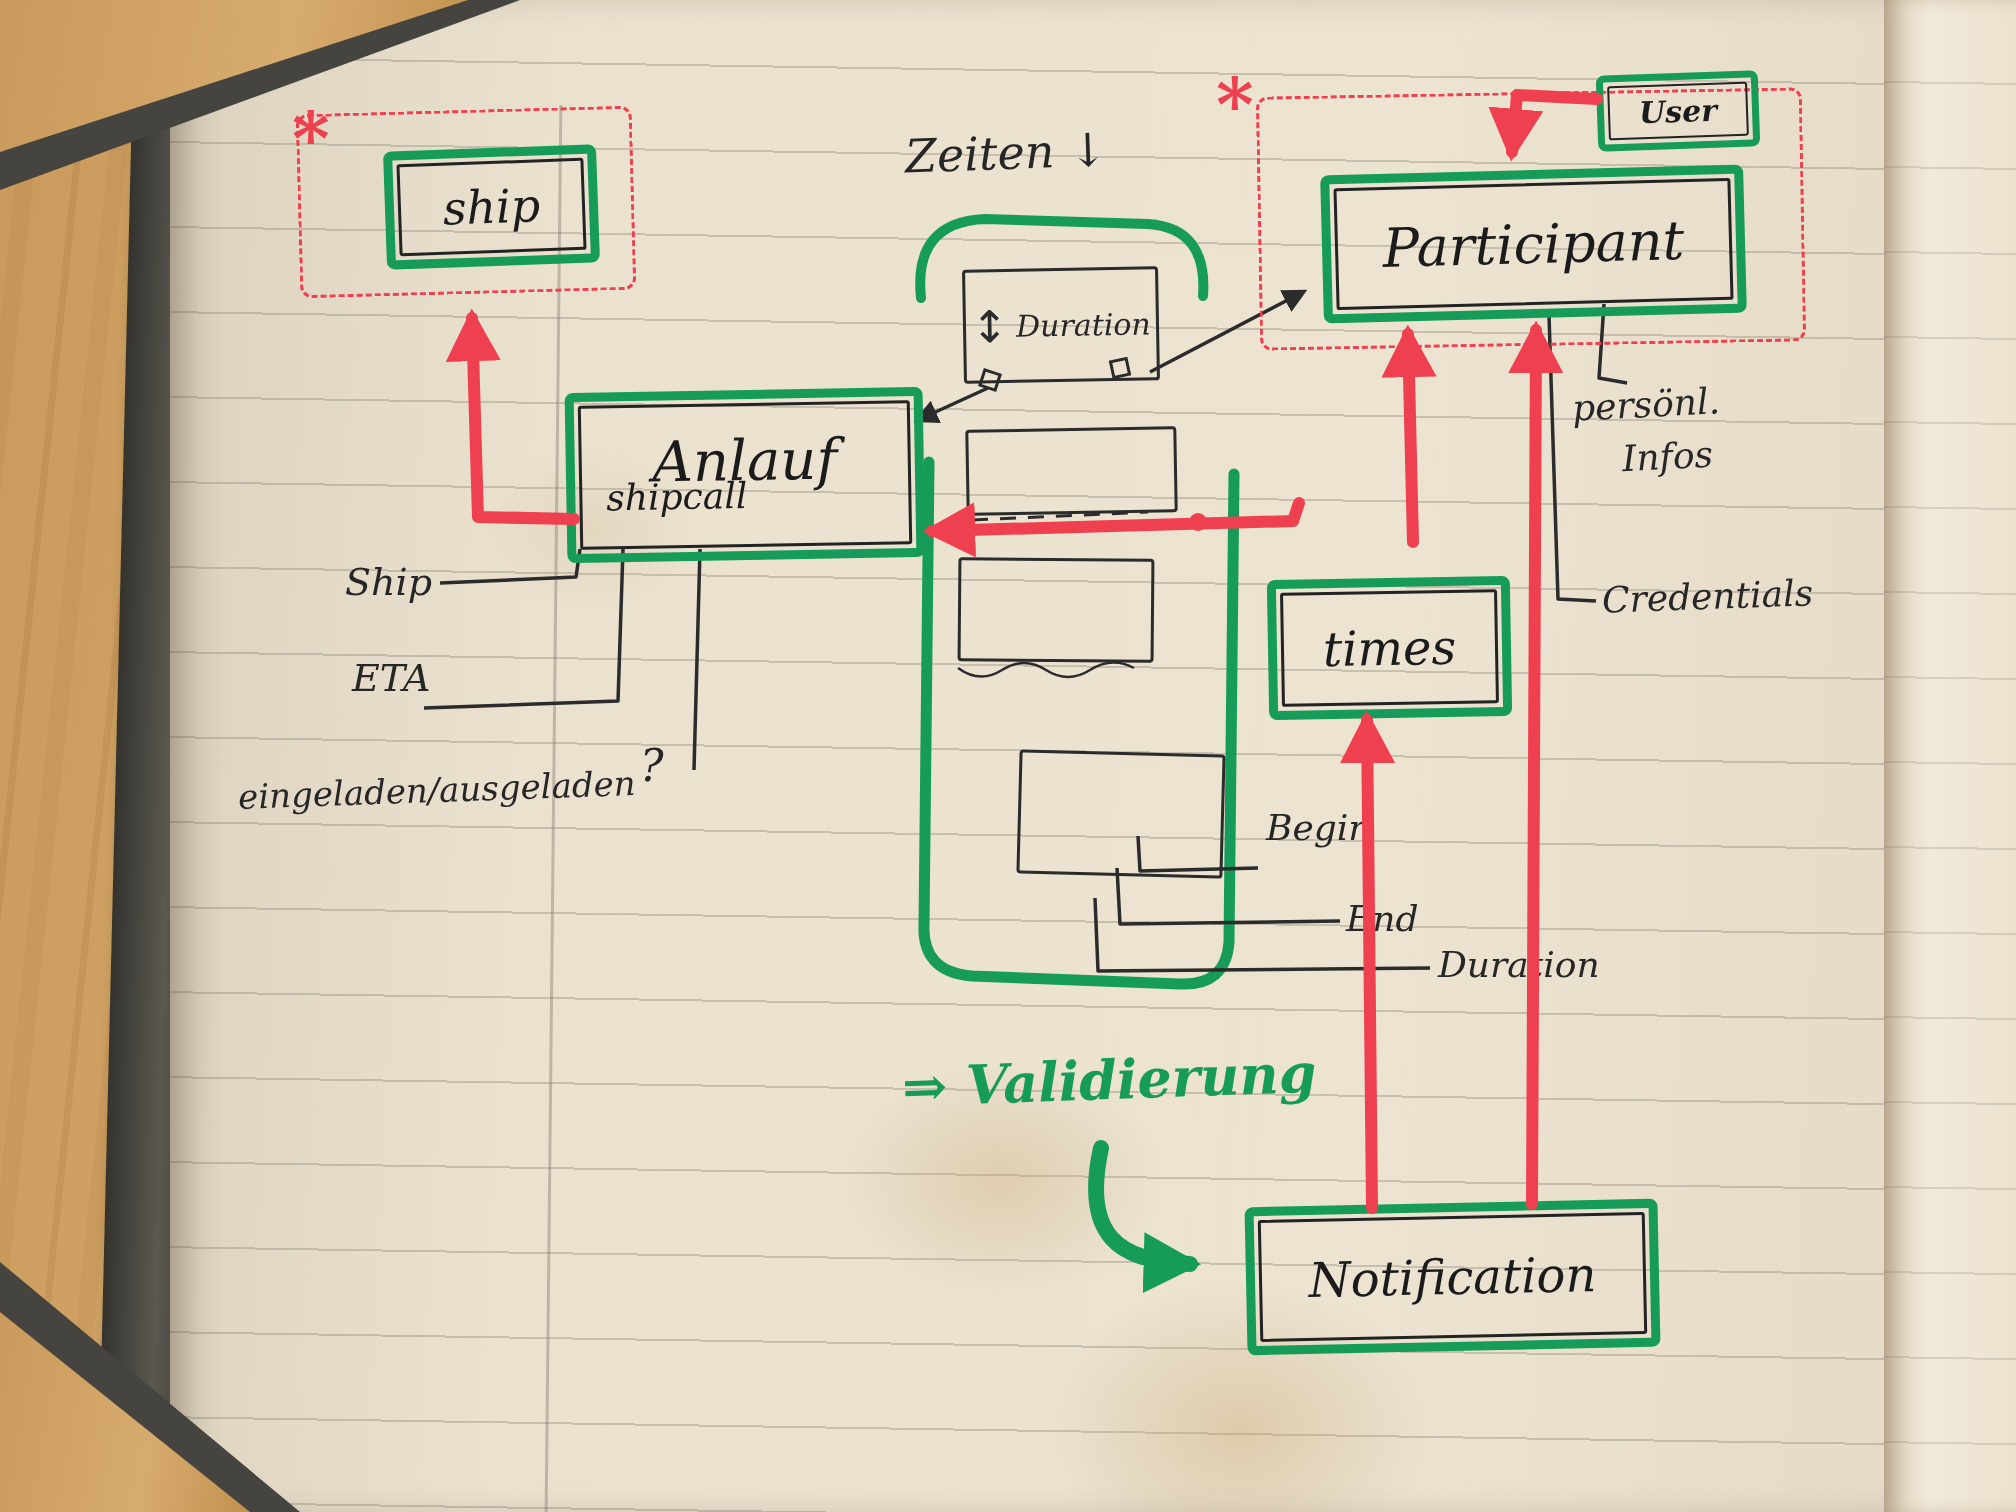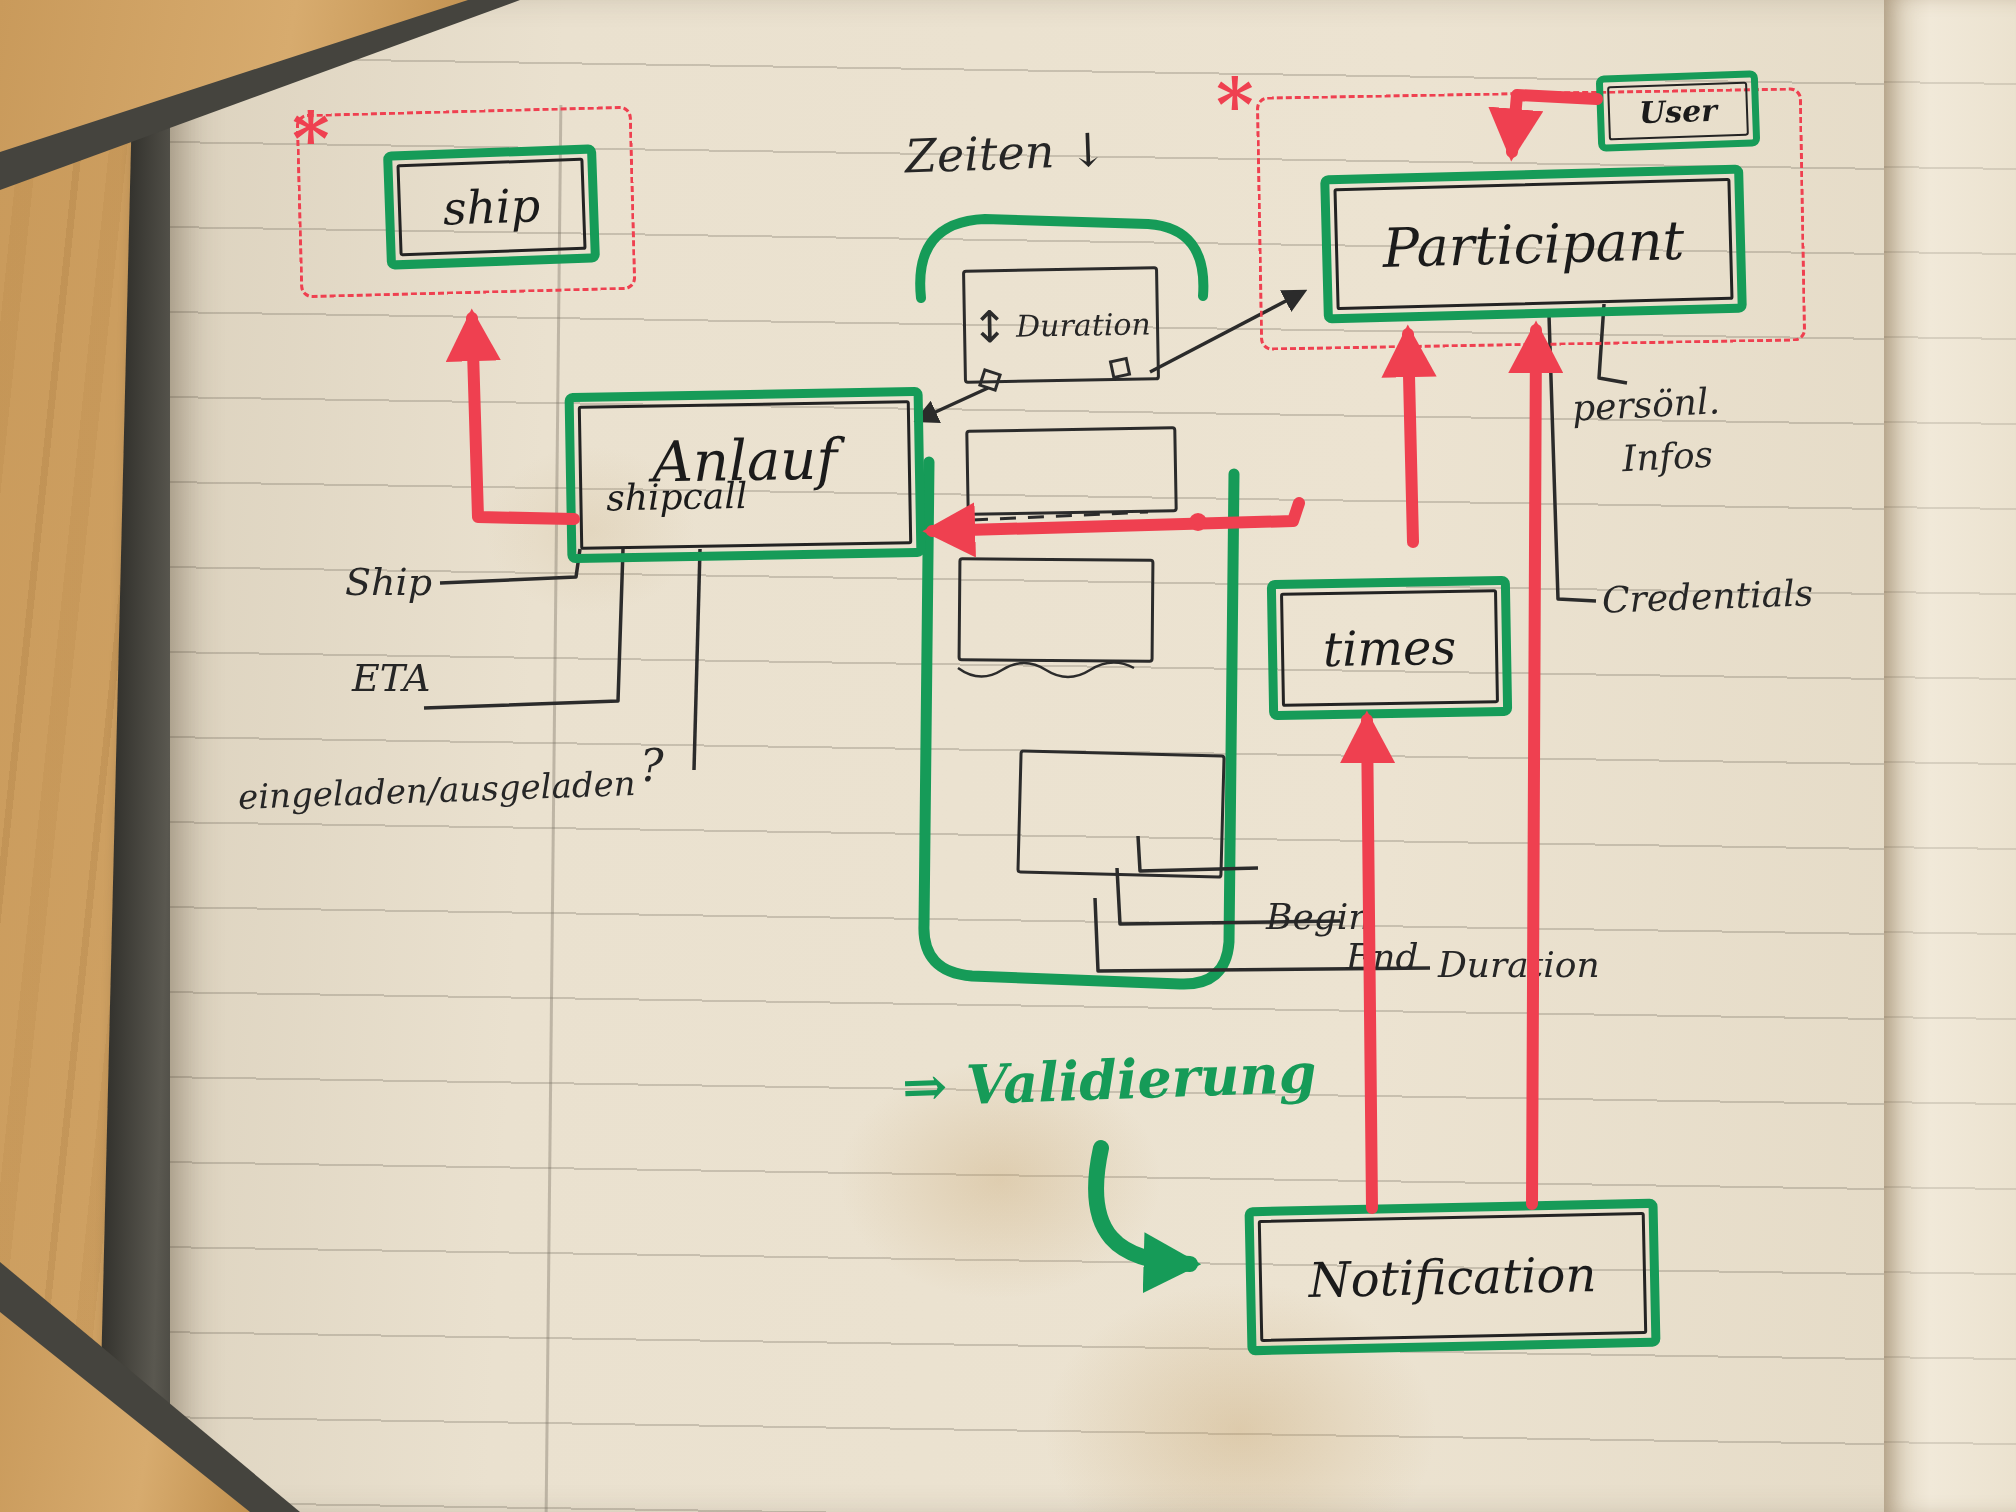--- a/index.html
+++ b/index.html
@@ -150,22 +150,22 @@
   <div class="hand red" style="left:292px;top:96px;font-size:72px;font-weight:bold;">*</div>
   <div class="hand red" style="left:1216px;top:62px;font-size:72px;font-weight:bold;">*</div>
 
   <div class="hand" style="left:905px;top:126px;font-size:46px;transform:rotate(-2deg);">Zeiten ↓</div>
 
   <div class="hand" style="left:345px;top:560px;font-size:38px;">Ship</div>
   <div class="hand" style="left:352px;top:656px;font-size:38px;">ETA</div>
   <div class="hand" style="left:238px;top:770px;font-size:34px;transform:rotate(-2deg);">eingeladen/ausgeladen</div>
   <div class="hand" style="left:640px;top:740px;font-size:44px;">?</div>
 
-  <div class="hand" style="left:1266px;top:896px;font-size:36px;">Begin</div>
-  <div class="hand" style="left:1346px;top:898px;font-size:36px;margin-top:38px;">End</div>
+  <div class="hand" style="left:1266px;top:807px;font-size:36px;">Begin</div>
+  <div class="hand" style="left:1346px;top:898px;font-size:36px;">End</div>
   <div class="hand" style="left:1438px;top:944px;font-size:36px;">Duration</div>
 
   <div class="hand" style="left:1572px;top:384px;font-size:36px;transform:rotate(-3deg);">persönl.</div>
   <div class="hand" style="left:1622px;top:436px;font-size:36px;transform:rotate(-3deg);">Infos</div>
   <div class="hand" style="left:1602px;top:576px;font-size:36px;transform:rotate(-2deg);">Credentials</div>
 
   <div class="hand green" style="left:902px;top:1048px;font-size:54px;font-weight:bold;transform:rotate(-2deg);">
     <span>⇒</span>
     <span>Validierung</span>
   </div>

